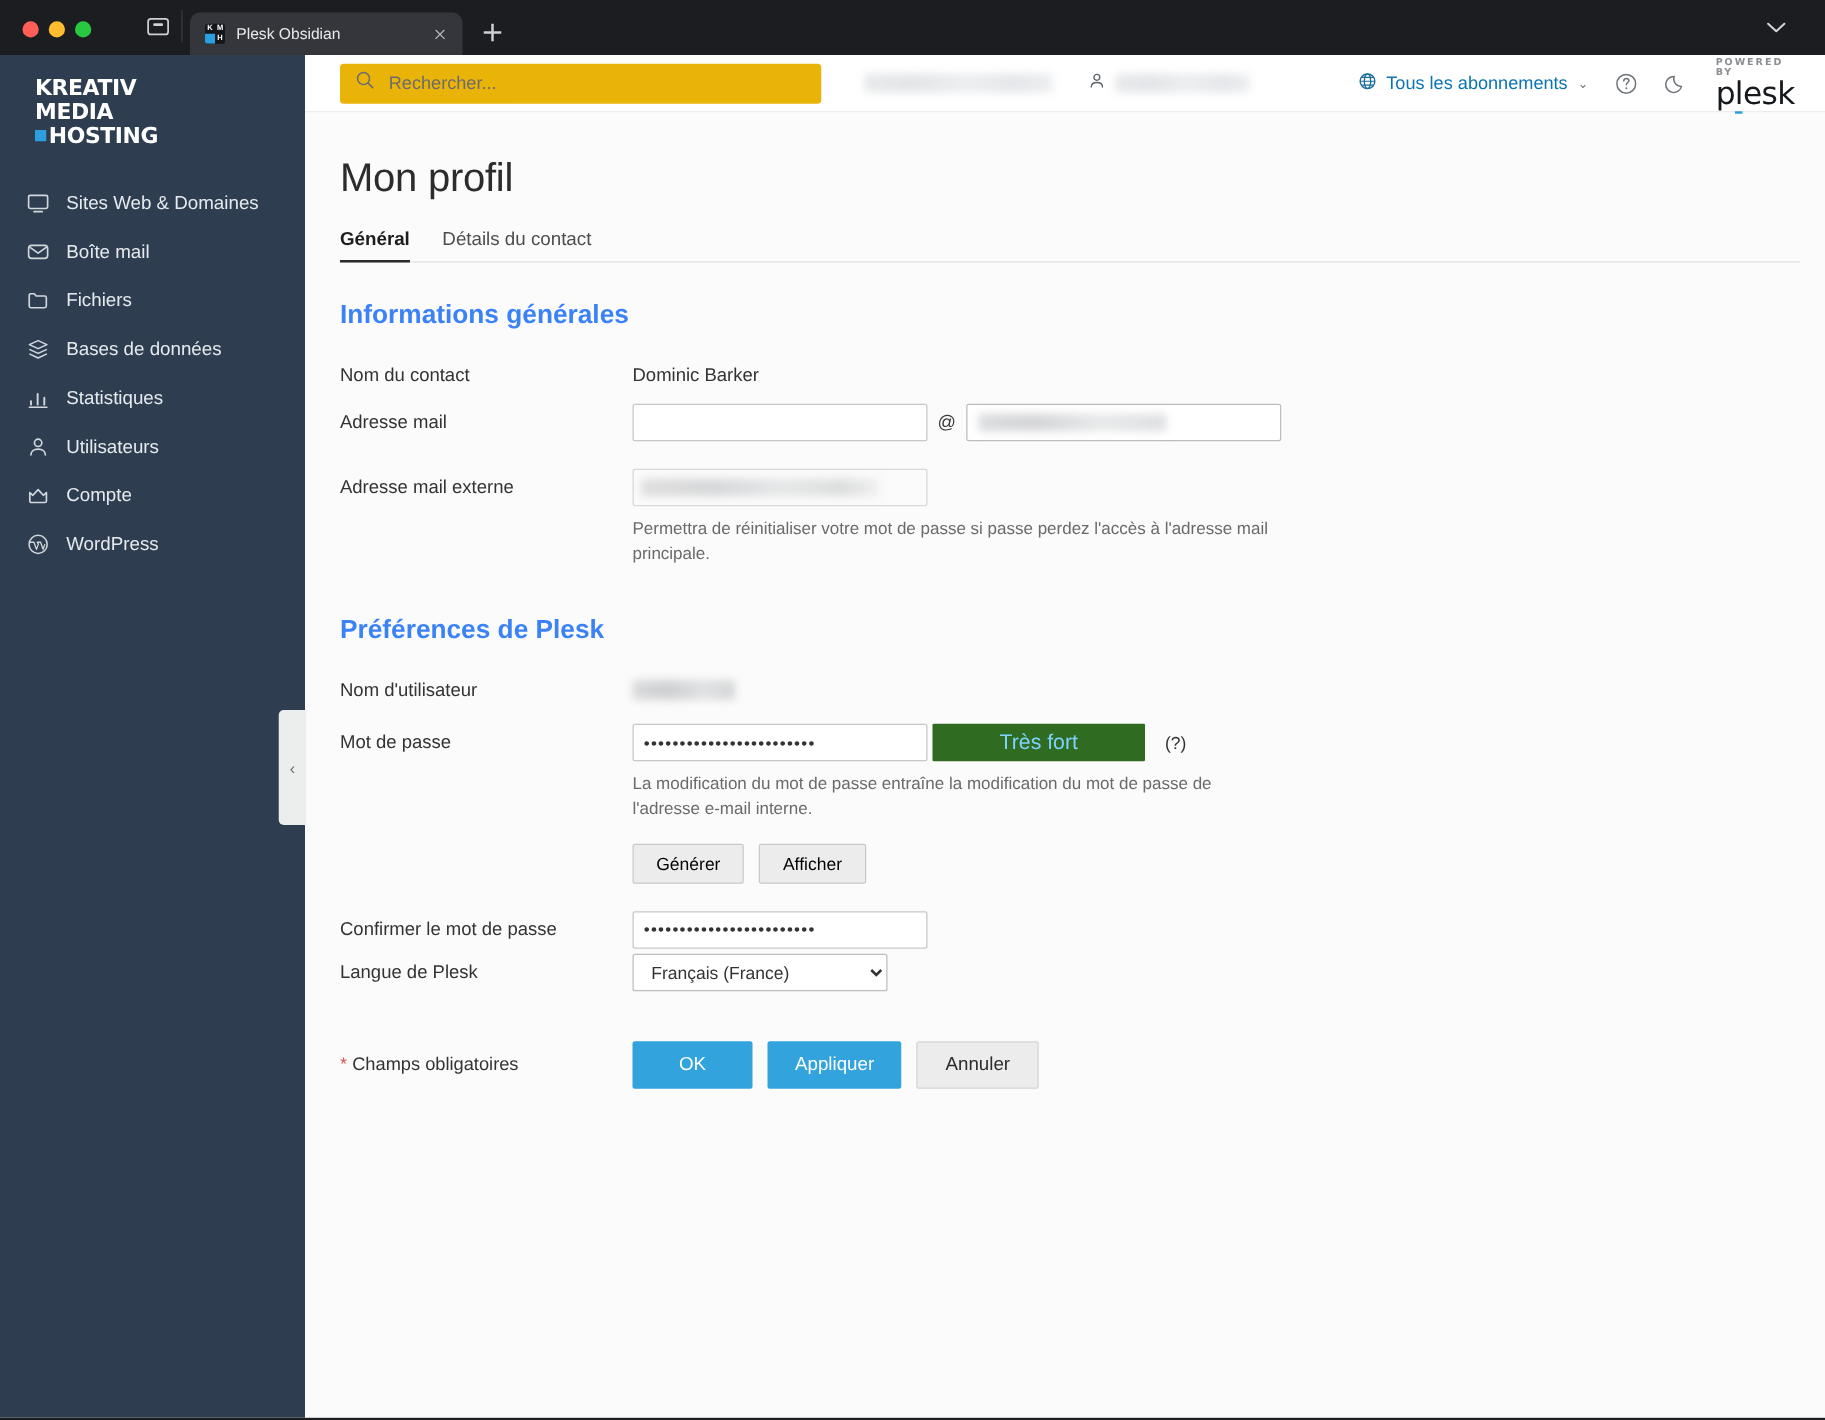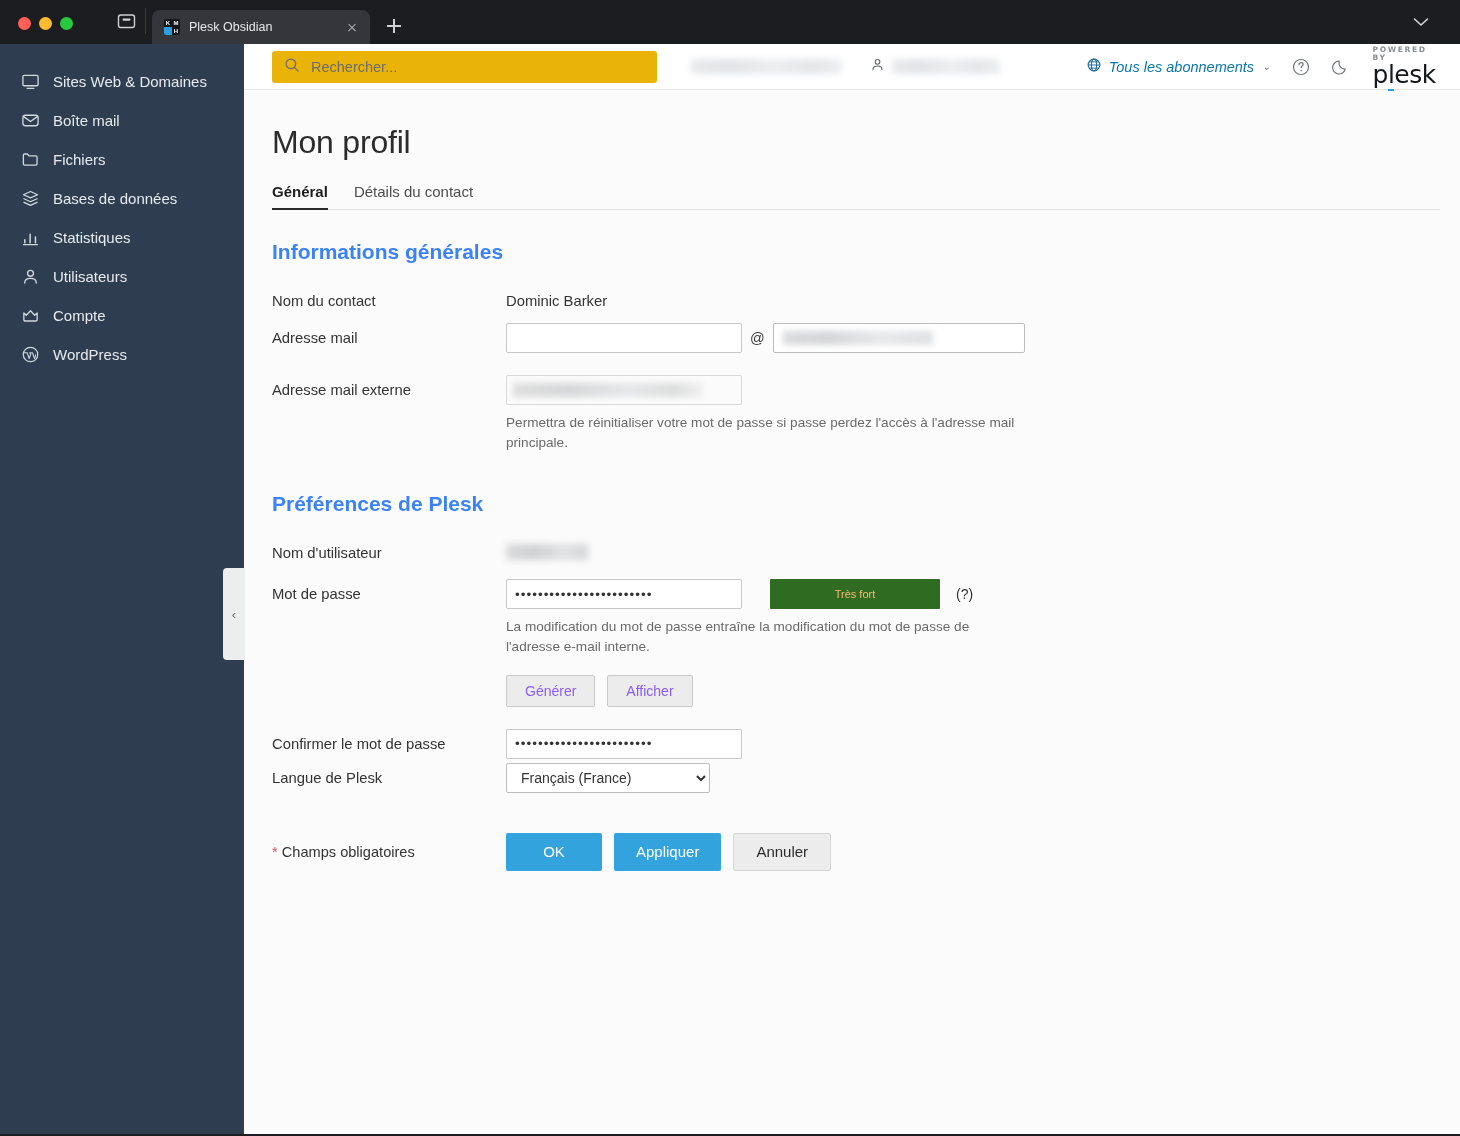--- a/index.html
+++ b/index.html
@@ -200,21 +200,20 @@
   .topbar-blur1 { width: 172px; height: 15px; margin-left: 34px; }
   .user-chip { display: flex; align-items: center; gap: 7px; margin-left: 28px; }
   .topbar-blur2 { width: 108px; height: 15px; }
 
   .subs {
     display: flex; align-items: center; gap: 7px;
     margin-left: 86px;
     color: #0b75b0;
     font-size: 14.5px;
     white-space: nowrap;
-    font-style: italic;
   }
   .subs .caret { font-size: 10px; color: #6f7479; margin-left: 1px; }
 
   .icon-btn { margin-left: 20px; width: 22px; height: 22px; display:flex; align-items:center; justify-content:center; }
 
   .plesk-logo { margin-left: 22px; text-align: left; line-height: 1; }
   .plesk-logo .pb {
     font-size: 7.6px; letter-spacing: 1.6px; color: #8a8e93;
     font-weight: bold; display: block; margin-bottom: 1px;
     font-family: "DejaVu Sans", sans-serif;
@@ -347,36 +346,36 @@
     position: absolute; left: 10px; top: 8px;
     width: 150px; height: 14px;
     background: linear-gradient(90deg,#dcdddf 0%,#d4d5d7 30%,#e8e9ea 65%,#dfe0e2 100%);
     filter: blur(3.4px);
     pointer-events: none;
   }
 
   .strength {
     width: 170px; height: 30px;
     background: #2f6b21;
-    color: #fdba74;
-    font-size: 11px;
+    color: #7dd3fc;
+    font-size: 17px;
     display: flex; align-items: center; justify-content: center;
-    margin-left: 28px;
+    margin-left: 4px;
     border-radius: 1px;
   }
   .qmark { font-size: 14px; color: #333; margin-left: 16px; }
 
   .btn {
     height: 32px;
     border: 1px solid #c9c9c9;
     background: #ececec;
     border-radius: 2px;
     font-family: "Liberation Sans", sans-serif;
     font-size: 14px;
-    color: #8b5cf6;
+    color: #000000;
     padding: 0 18px;
     cursor: pointer;
   }
   .btn-row { display: flex; gap: 12px; margin-top: 18px; }
 
   .actions { display: flex; align-items: center; gap: 12px; }
   .btn-primary {
     height: 38px;
     min-width: 96px;
     border: 0;
@@ -445,20 +444,25 @@
     <div class="chevron-down-btn">
       <svg width="16" height="10" viewBox="0 0 16 10" fill="none">
         <path d="M1.5 2 L8 8 L14.5 2" stroke="#d5d6da" stroke-width="1.6" stroke-linecap="round" stroke-linejoin="round"></path>
       </svg>
     </div>
   </div>
 
   <div class="app">
 
     <div class="sidebar">
+      <div class="logo">
+        <span class="line">KREATIV</span>
+        <span class="line">MEDIA</span>
+        <span class="line"><span class="sq"></span><span>HOSTING</span></span>
+      </div>
 
       <div class="nav">
 
         <div class="nav-item">
           <span class="nav-icon">
             <svg width="19" height="19" viewBox="0 0 20 20" fill="none">
                 <rect x="2" y="3.5" width="16" height="11" rx="1.4" stroke="#dfe5ea" stroke-width="1.4"></rect>
                 <path d="M6.5 17.2h7" stroke="#dfe5ea" stroke-width="1.4" stroke-linecap="round"></path>
               </svg>
           </span>

